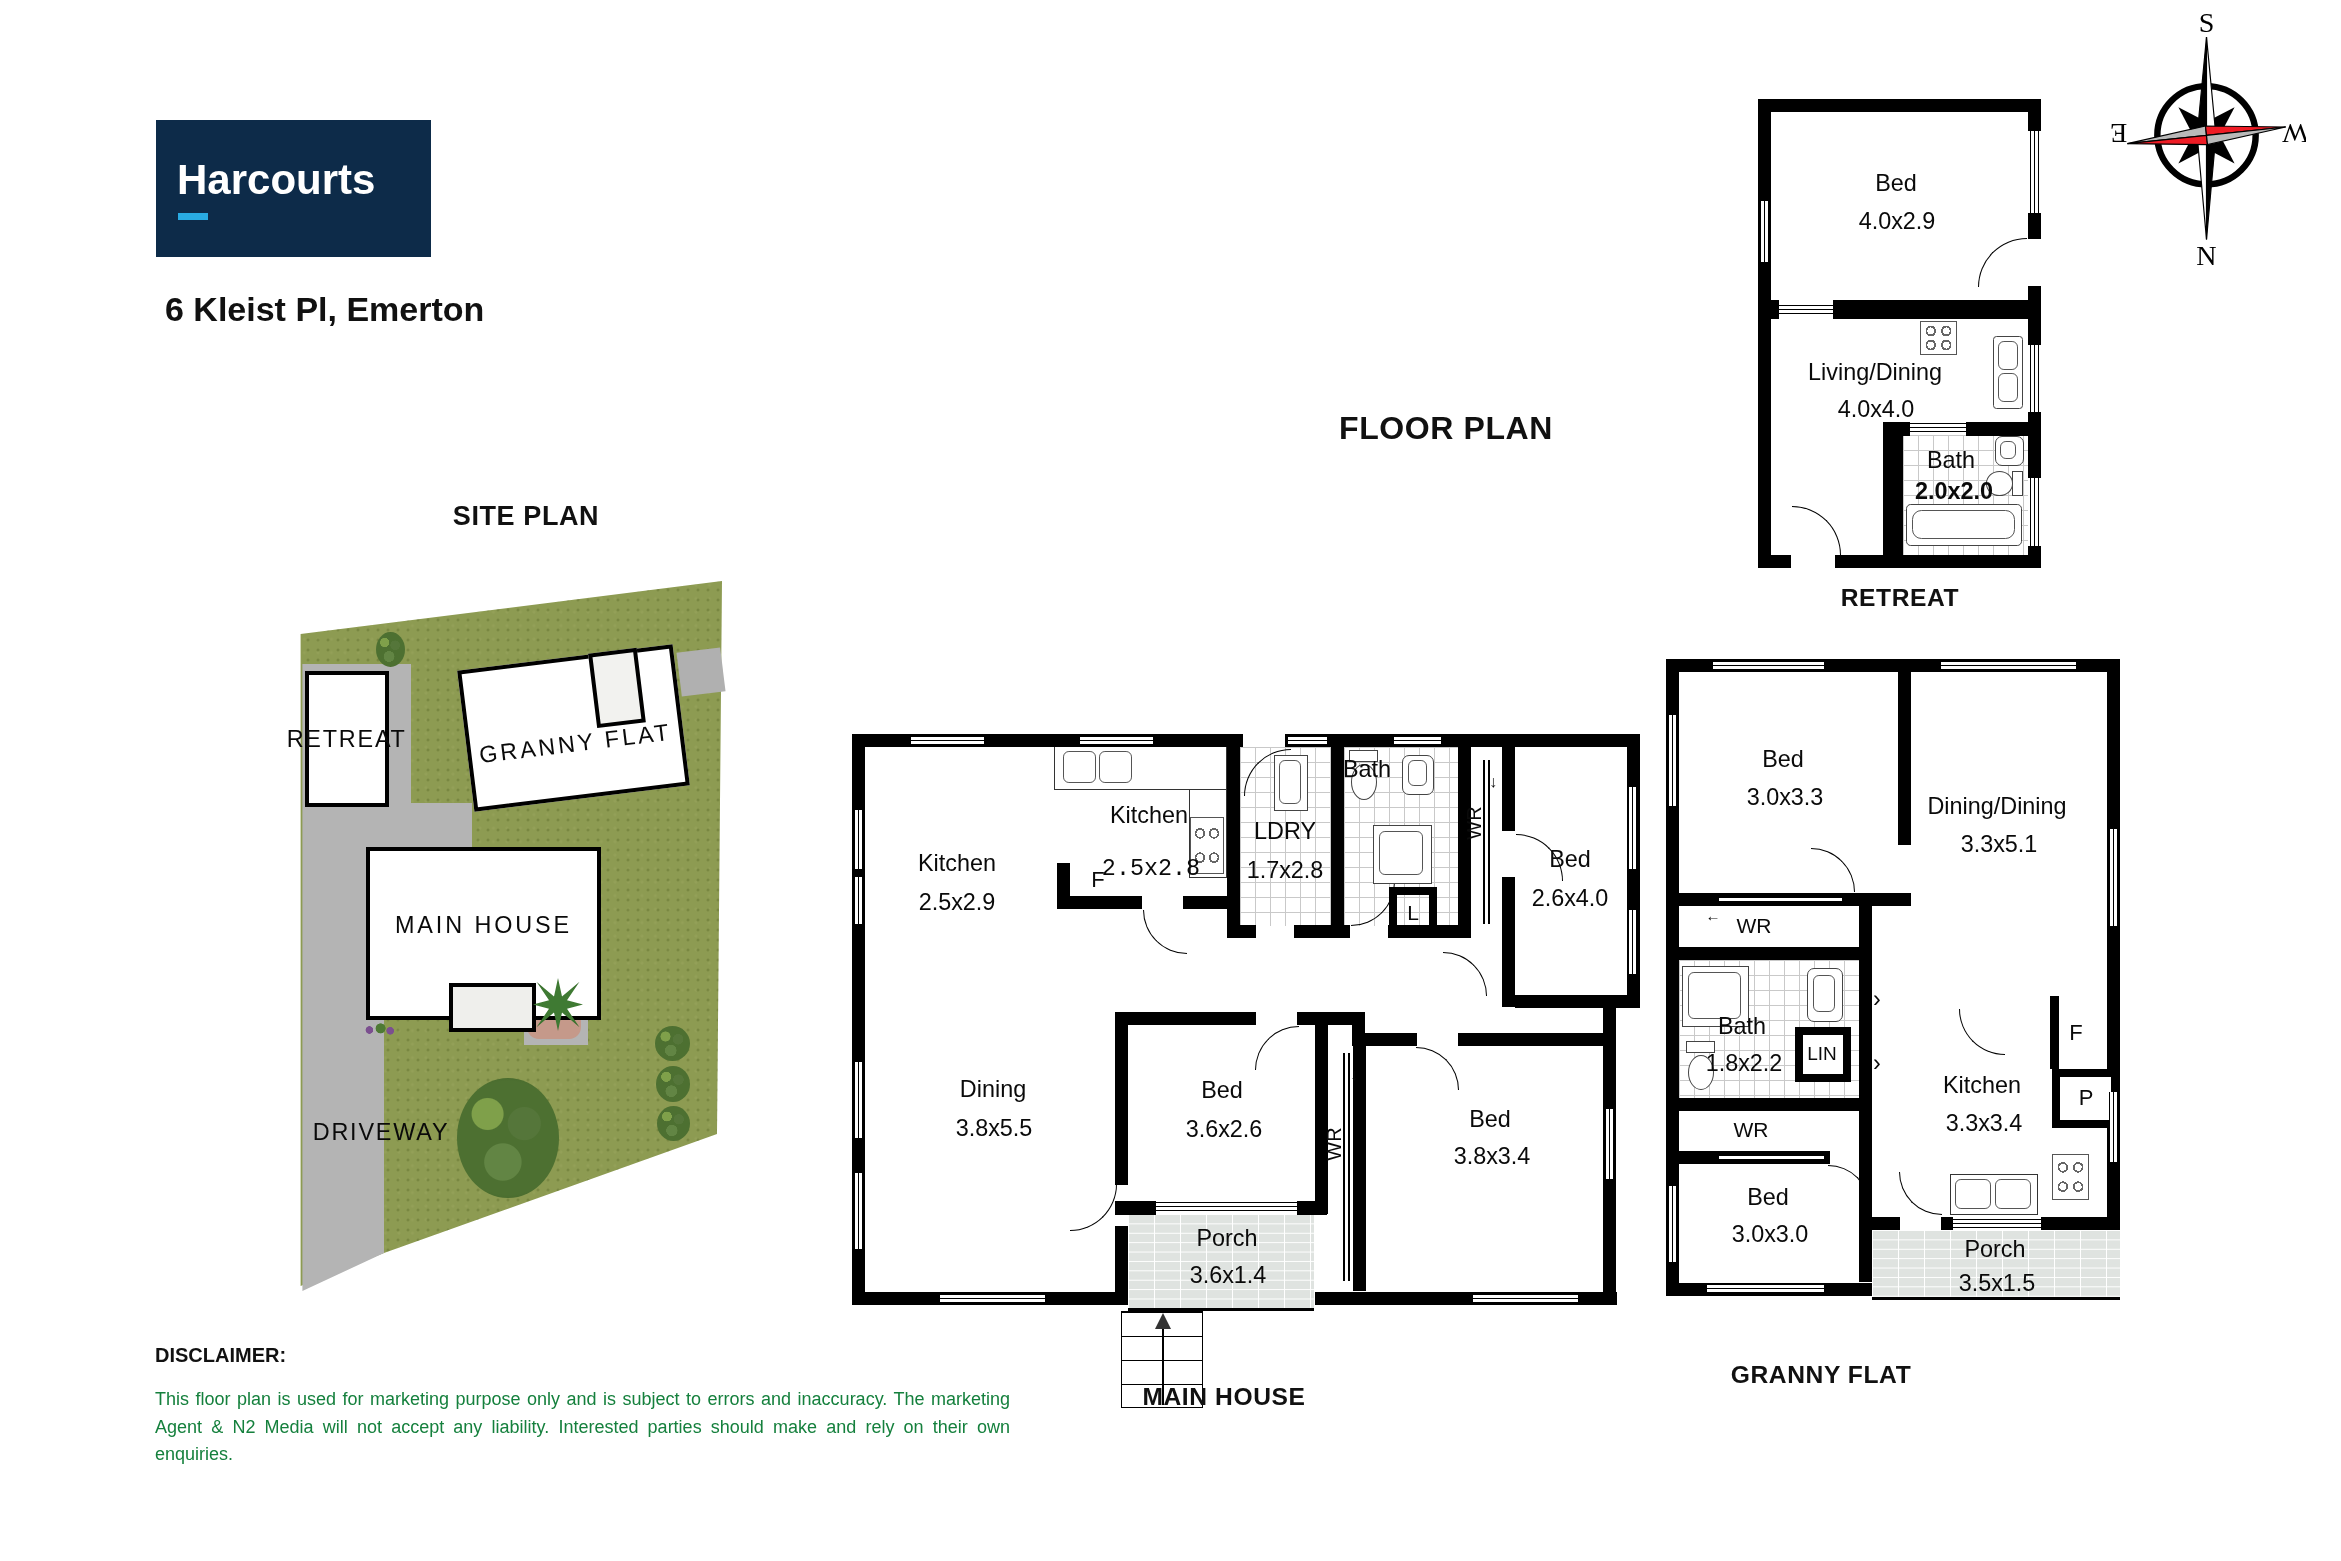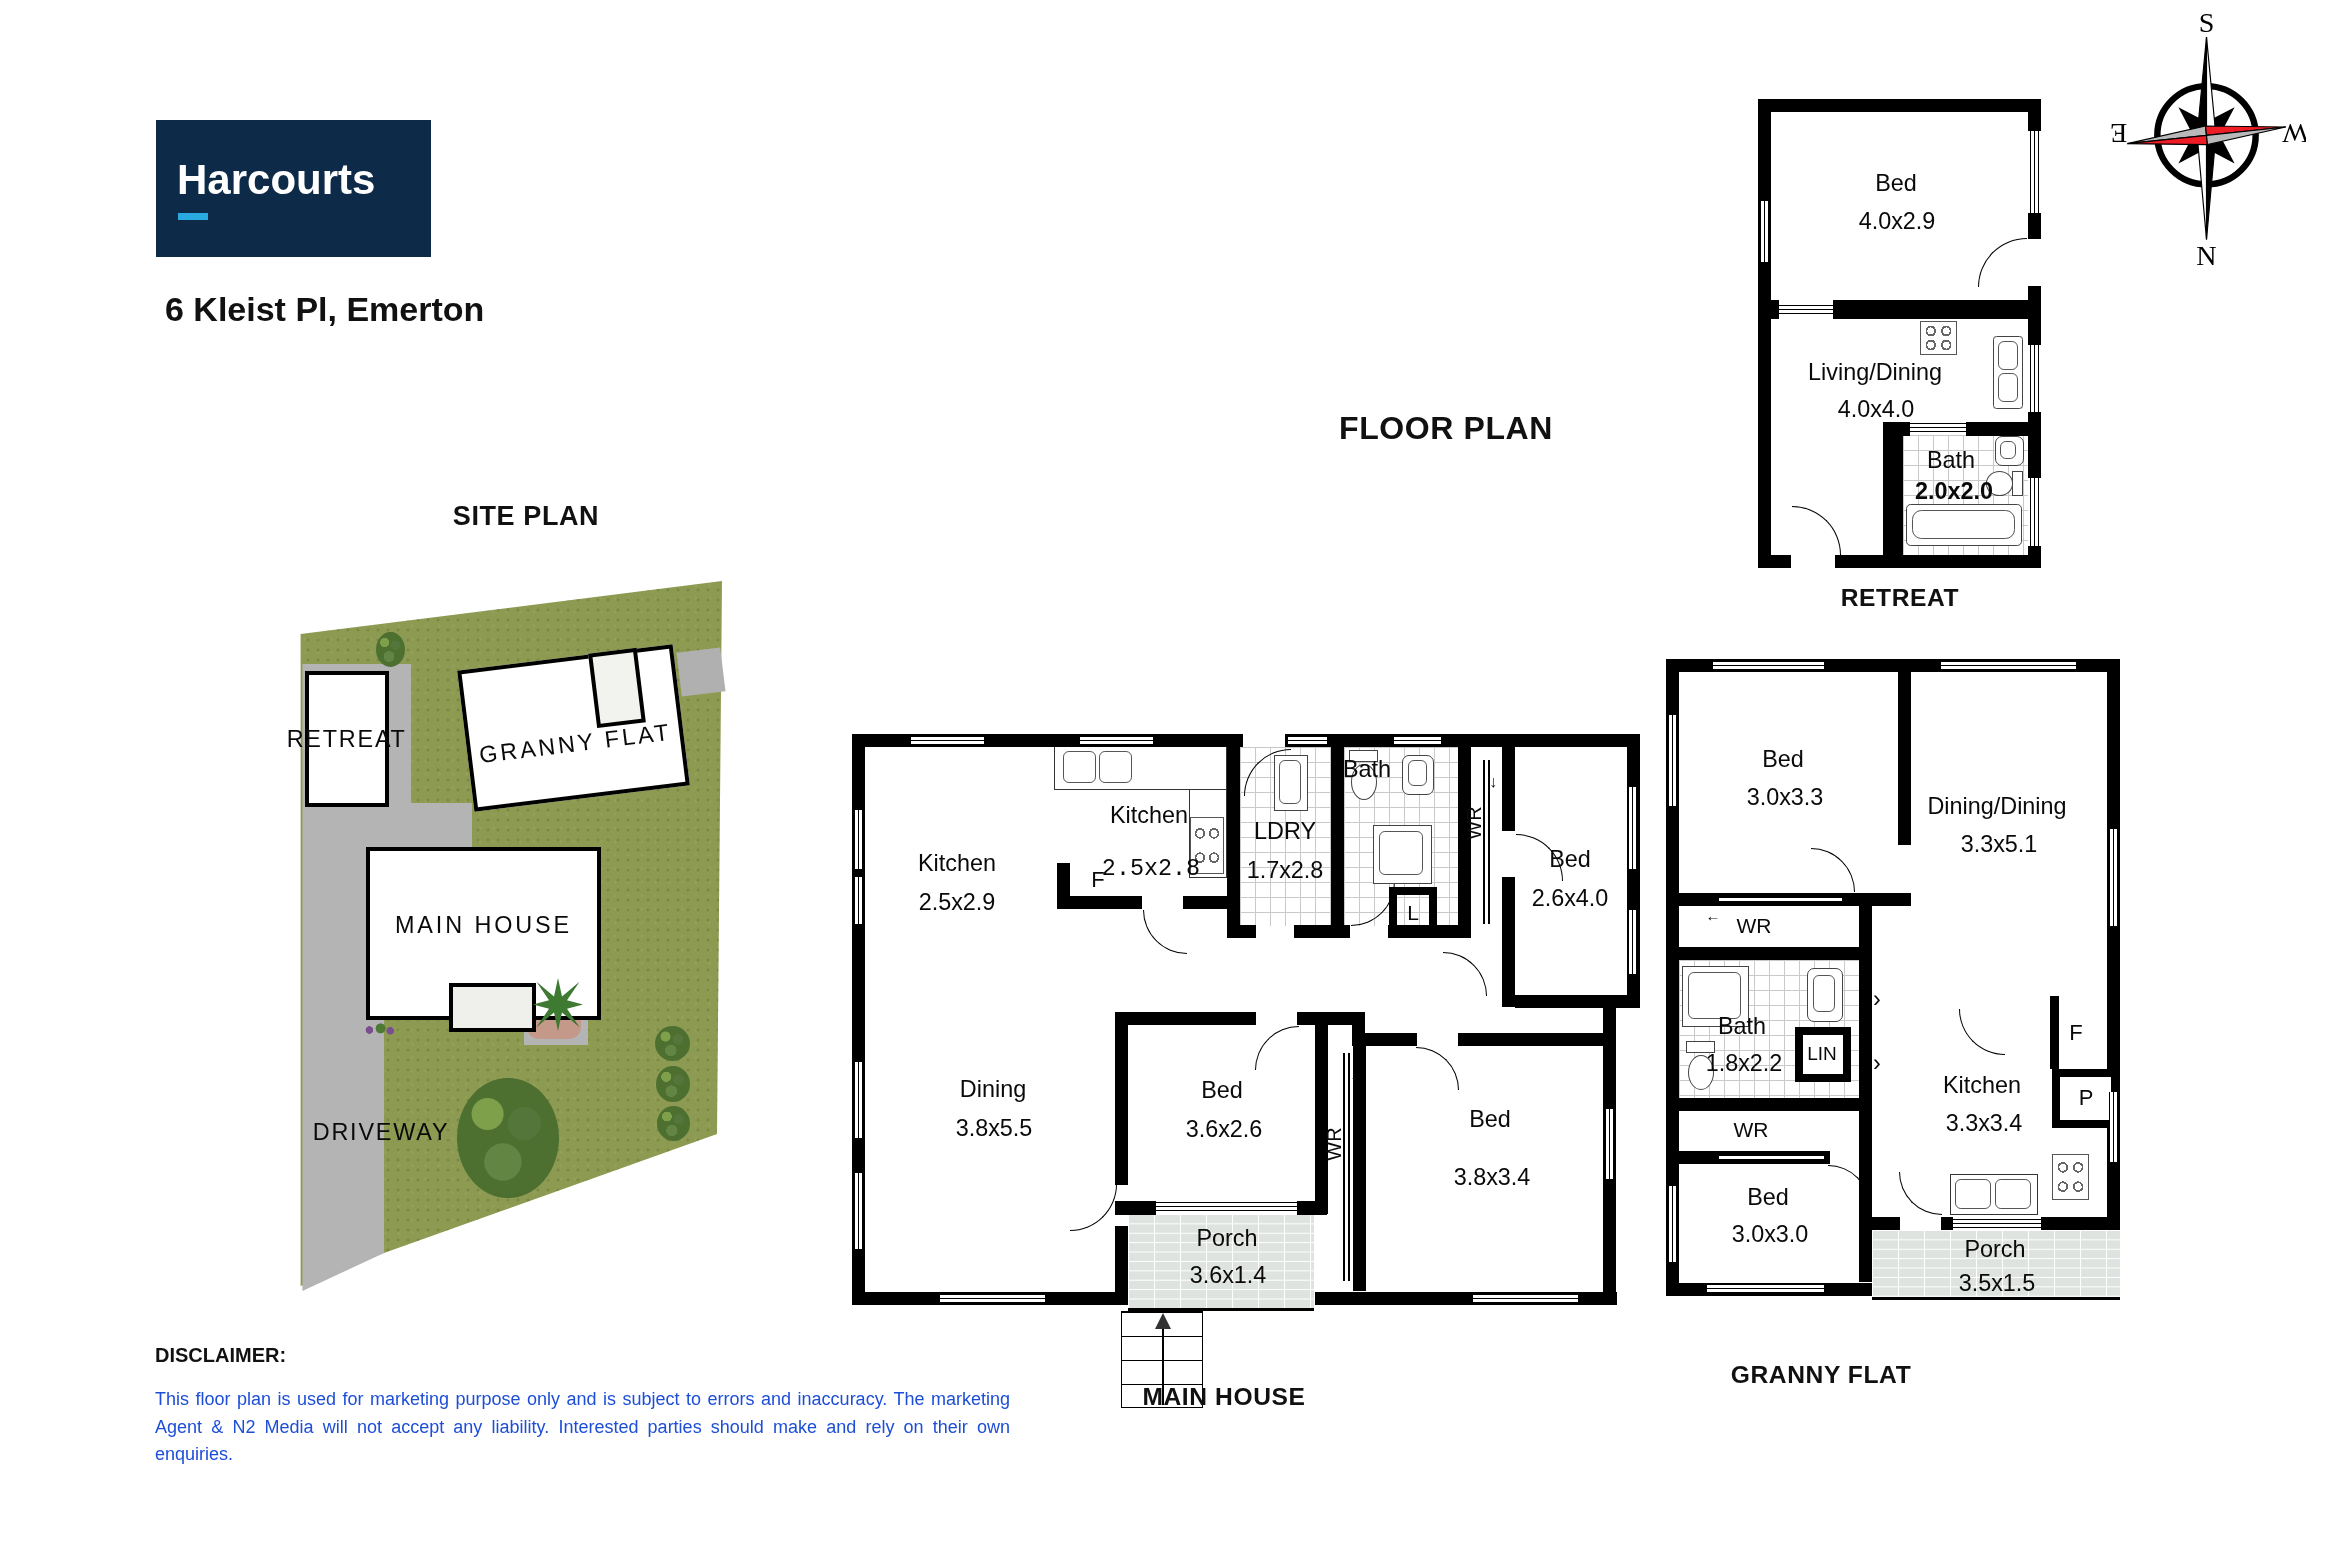--- a/index.html
+++ b/index.html
@@ -284,21 +284,21 @@
   <div class="clabel" style="left:561px;top:179px;font-size:21px;"><span>L</span></div>
   <div class="clabel vlab" style="left:622px;top:89px;"><span>WR</span></div>
   <div class="rlabel" style="left:718px;top:126px;"><span>Bed</span></div>
   <div class="rlabel" style="left:718px;top:165px;"><span>2.6x4.0</span></div>
   <div class="rlabel" style="left:141px;top:356px;"><span>Dining</span></div>
   <div class="rlabel" style="left:142px;top:395px;"><span>3.8x5.5</span></div>
   <div class="rlabel" style="left:370px;top:357px;"><span>Bed</span></div>
   <div class="rlabel" style="left:372px;top:396px;"><span>3.6x2.6</span></div>
   <div class="clabel vlab" style="left:482px;top:410px;"><span>WR</span></div>
   <div class="rlabel" style="left:638px;top:386px;"><span>Bed</span></div>
-  <div class="rlabel" style="left:640px;top:444px;text-align:right;"><span>3.8x3.4</span></div>
+  <div class="rlabel" style="left:640px;top:423px;text-align:right;"><span>3.8x3.4</span></div>
   <div class="rlabel" style="left:375px;top:505px;"><span>Porch</span></div>
   <div class="rlabel" style="left:376px;top:542px;"><span>3.6x1.4</span></div>
 </div>
 <div class="ptitle" style="left:1107px;top:1383px;width:234px;">MAIN HOUSE</div>
 
 <div class="abs" style="left:1666px;top:659px;width:454px;height:738px;">
 
   <div class="tile" style="left:13px;top:301px;width:193px;height:138px;"></div>
   <div class="brick" style="left:206px;top:571px;width:248px;height:69px;"></div>
   <div class="w" style="left:206px;top:638px;width:248px;height:2.9px;"></div>
@@ -375,14 +375,14 @@
   <div class="rlabel" style="left:316px;top:427px;"><span>Kitchen</span></div>
   <div class="rlabel" style="left:318px;top:465px;"><span>3.3x3.4</span></div>
   <div class="clabel" style="left:410px;top:374px;font-size:22px;"><span>F</span></div>
   <div class="clabel" style="left:420px;top:439px;font-size:22px;"><span>P</span></div>
   <div class="rlabel" style="left:329px;top:591px;"><span>Porch</span></div>
   <div class="rlabel" style="left:331px;top:625px;"><span>3.5x1.5</span></div>
 </div>
 <div class="ptitle" style="left:1704px;top:1361px;width:234px;">GRANNY FLAT</div>
 
 <div class="abs" style="left:155px;top:1344px;font-size:20px;font-weight:bold;">DISCLAIMER:</div>
-<div class="abs" style="left:155px;top:1386px;width:855px;font-size:18px;line-height:27.5px;text-align:justify;color:#1d4ed8;">This floor plan is used for marketing purpose only and is subject to errors and inaccuracy. The marketing Agent &amp; N2 Media will not accept any liability. Interested parties should make and rely on their own enquiries.</div>
+<div class="abs" style="left:155px;top:1386px;width:855px;font-size:18px;line-height:27.5px;text-align:justify;color:#15803d;">This floor plan is used for marketing purpose only and is subject to errors and inaccuracy. The marketing Agent &amp; N2 Media will not accept any liability. Interested parties should make and rely on their own enquiries.</div>
 
 
 </body></html>

